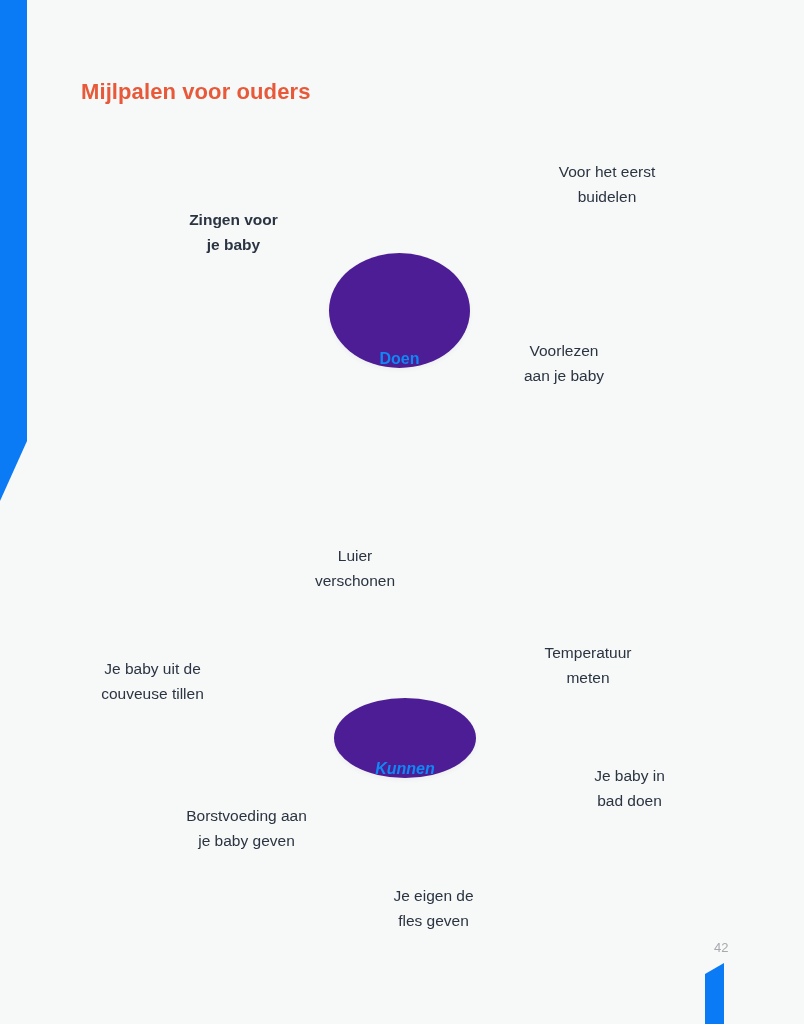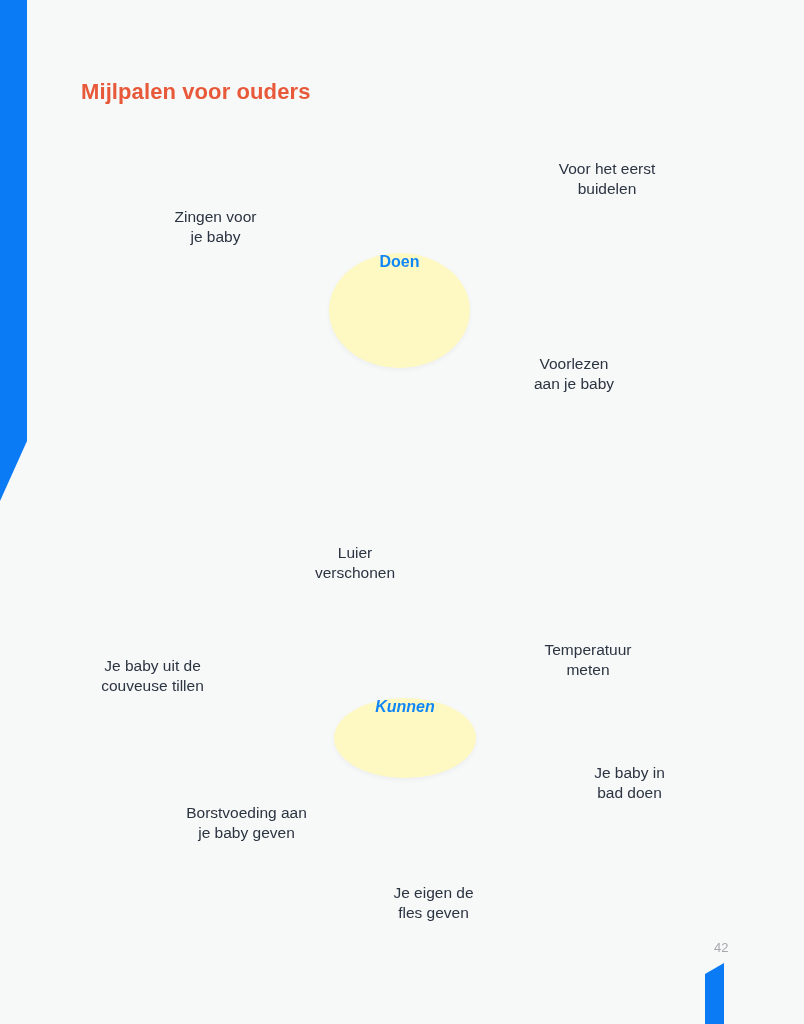--- a/index.html
+++ b/index.html
@@ -49,24 +49,24 @@
     font-size: 22px;
     font-weight: bold;
     color: #e8593a;
     letter-spacing: 0.1px;
     white-space: nowrap;
   }
 
   
   .bubble {
     position: absolute;
-    background: #fef9c3;
+    background: #4c1d95;
     border-radius: 50%;
     display: flex;
-    align-items: flex-start;
+    align-items: flex-end;
     justify-content: center;
     box-shadow: 0 2px 5px rgba(0,0,0,0.045);
   }
   .bubble-label {
     font-size: 16px;
     font-weight: bold;
     color: #1186f5;
   }
   .bubble-doen {
     left: 329px;
@@ -79,30 +79,30 @@
     top: 698px;
     width: 142px;
     height: 80px;
     font-style: italic;
   }
 
   
   .label {
     position: absolute;
     font-size: 15.5px;
-    line-height: 20px;
+    line-height: 25px;
     color: #2b3441;
     text-align: center;
     white-space: pre-line;
   }
 
-  .lbl-zingen       { left: 138px; top: 207px;  width: 155px; }
+  .lbl-zingen       { left: 156px; top: 207px;  width: 155px; font-weight: bold; }
   .lbl-buidelen     { left: 528px; top: 159px;  width: 158px; }
   .lbl-lakentje     { left: 100px; top: 396px;  width: 192px; }
-  .lbl-voorlezen    { left: 492px; top: 338px;  width: 164px; margin-top: 16px; }
+  .lbl-voorlezen    { left: 482px; top: 338px;  width: 164px; }
   .lbl-luier        { left: 280px; top: 543px;  width: 150px; }
   .lbl-temperatuur  { left: 507px; top: 600px;  width: 162px; margin-top: 40px; }
   .lbl-couveuse     { left: 75px;  top: 656px;  width: 155px; }
   .lbl-badDoen      { left: 557px; top: 763px;  width: 145px; }
   .lbl-borstvoeding { left: 165px; top: 803px;  width: 163px; }
   .lbl-fles         { left: 361px; top: 883px;  width: 145px; }
 
   
   .page-number {
     position: absolute;

